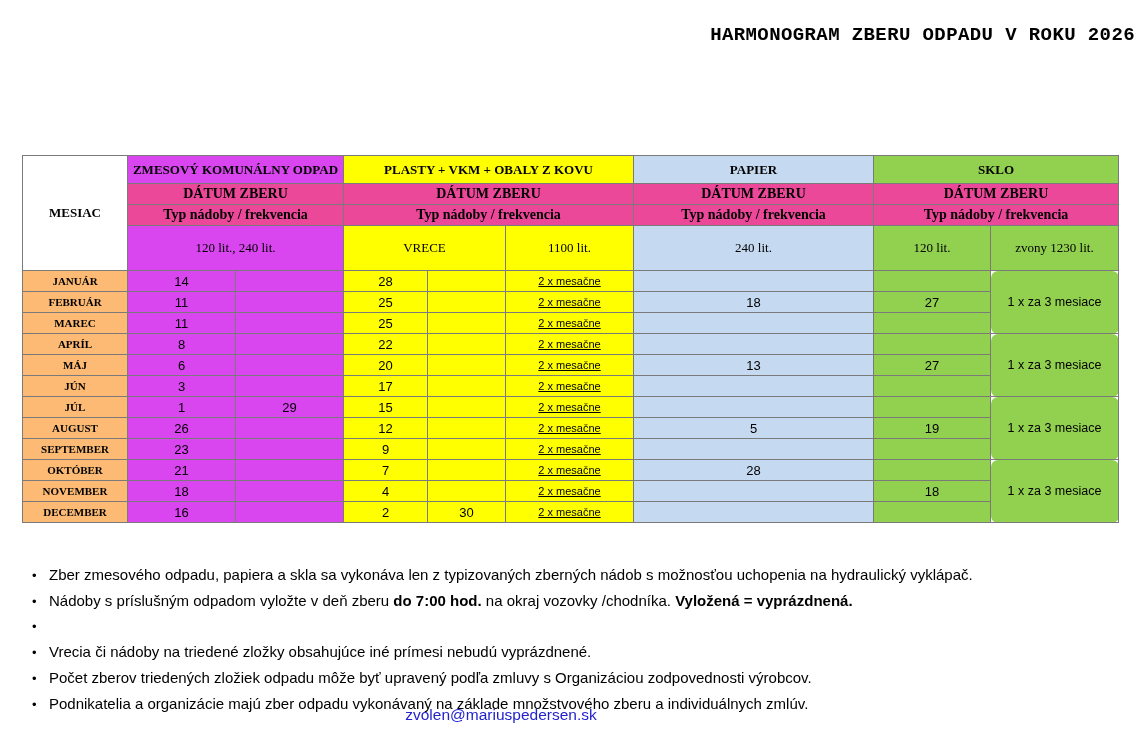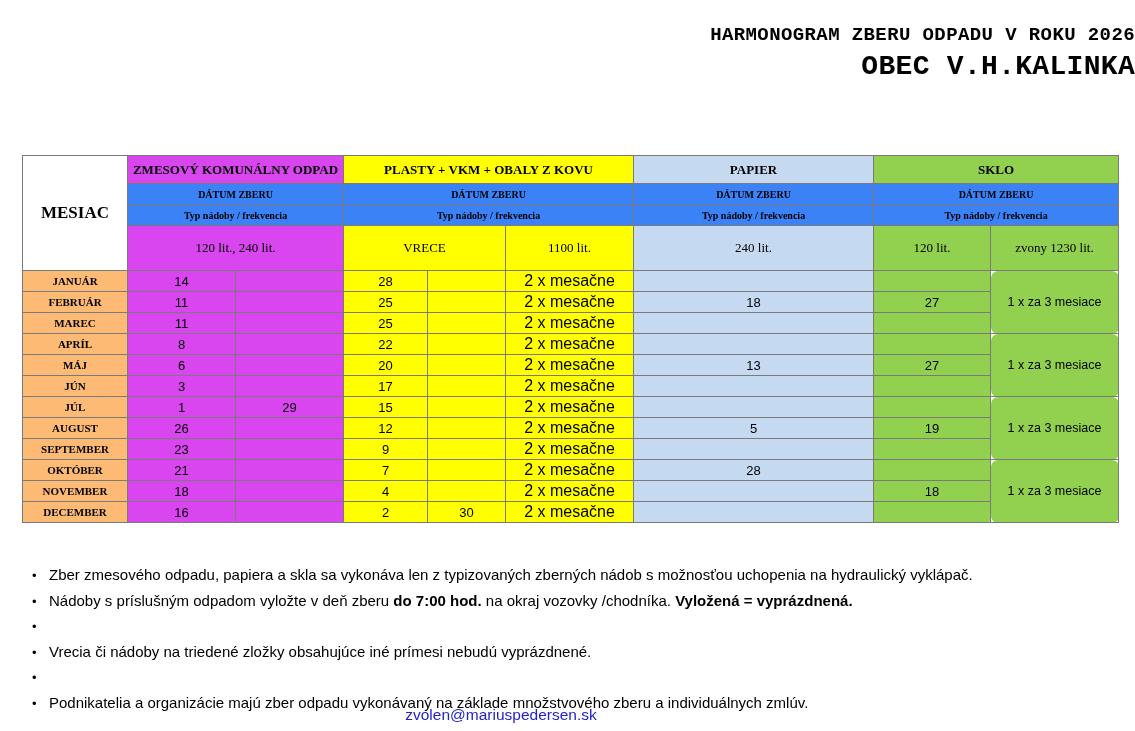--- a/index.html
+++ b/index.html
@@ -19,53 +19,52 @@
   .title-line2{font-size:28px;margin-top:5px;letter-spacing:0.3px;}
 
   table.schedule{position:absolute;left:22px;top:155px;border-collapse:collapse;
     table-layout:fixed;width:1096px;}
   table.schedule td,table.schedule th{border:1px solid var(--border);
     text-align:center;vertical-align:middle;overflow:hidden;padding:0 2px;}
 
   
   th.group-title{font-family:"Liberation Serif","DejaVu Serif",serif;font-size:13px;
     font-weight:bold;height:28px;}
-  td.sub-label{font-family:"Liberation Serif","DejaVu Serif",serif;font-size:10px;
-    font-weight:bold;height:21px;background:#3b82f6;}
+  td.sub-label{font-family:"Liberation Serif","DejaVu Serif",serif;font-size:14px;
+    font-weight:bold;height:21px;background:#ec4899;}
   td.container-label{font-family:"Liberation Serif","DejaVu Serif",serif;font-size:13px;
     font-weight:normal;height:45px;}
-  th.mesiac{font-family:"Liberation Serif","DejaVu Serif",serif;font-size:17px;
+  th.mesiac{font-family:"Liberation Serif","DejaVu Serif",serif;font-size:13px;
     font-weight:bold;background:#FFFFFF;}
 
   
   tbody tr{height:21px;}
   tbody td{font-size:13px;}
   td.month{font-family:"Liberation Serif","DejaVu Serif",serif;font-weight:bold;
     font-size:11px;background:#fdba74;}
   .white{background:#d946ef;}
   .yellow{background:var(--yellow);}
   .blue{background:var(--blue);}
   .green{background:var(--green);}
-  td.freq{font-size:16px;}
+  td.freq{font-size:11px;text-decoration:underline;}
   td.zvony{font-size:12.5px;border-radius:7px;}
 
   .notes{position:absolute;left:32px;top:562px;width:1070px;}
   .note-line{display:flex;align-items:baseline;font-size:15px;line-height:25px;}
   .note-bullet{width:17px;flex:0 0 17px;font-size:13px;}
   .note-text b{font-weight:bold;}
 
   .email-row{position:absolute;left:4px;top:706px;width:994px;text-align:center;}
   .email-row a{color:var(--link);font-size:15.5px;text-decoration:none;}
 </style>
 </head>
 <body>
 
 <div class="title-block">
   <div class="title-line1">HARMONOGRAM ZBERU ODPADU  V ROKU 2026</div>
-  <div class="title-line2">OBEC V.H.KALINKA</div>
 </div>
 
 <table class="schedule">
   <colgroup>
     <col style="width:105px">
       <col style="width:108px">
       <col style="width:108px">
     <col style="width:84px">
       <col style="width:78px">
       <col style="width:128px">
@@ -241,20 +240,21 @@
     </div>
     <div class="note-line">
       <span class="note-bullet">•</span>
     </div>
     <div class="note-line">
       <span class="note-bullet">•</span>
       <span class="note-text"><span>Vrecia či nádoby na triedené zložky obsahujúce iné prímesi nebudú vyprázdnené.</span></span>
     </div>
     <div class="note-line">
       <span class="note-bullet">•</span>
+      <span class="note-text"><span>Počet zberov triedených zložiek odpadu môže byť upravený podľa zmluvy s Organizáciou zodpovednosti výrobcov.</span></span>
     </div>
     <div class="note-line">
       <span class="note-bullet">•</span>
       <span class="note-text"><span>Podnikatelia a organizácie majú zber odpadu vykonávaný na základe množstvového zberu a individuálnych zmlúv.</span></span>
     </div>
   </div>
 
 <div class="email-row">
   <a href="#">zvolen@mariuspedersen.sk</a>
 </div>

